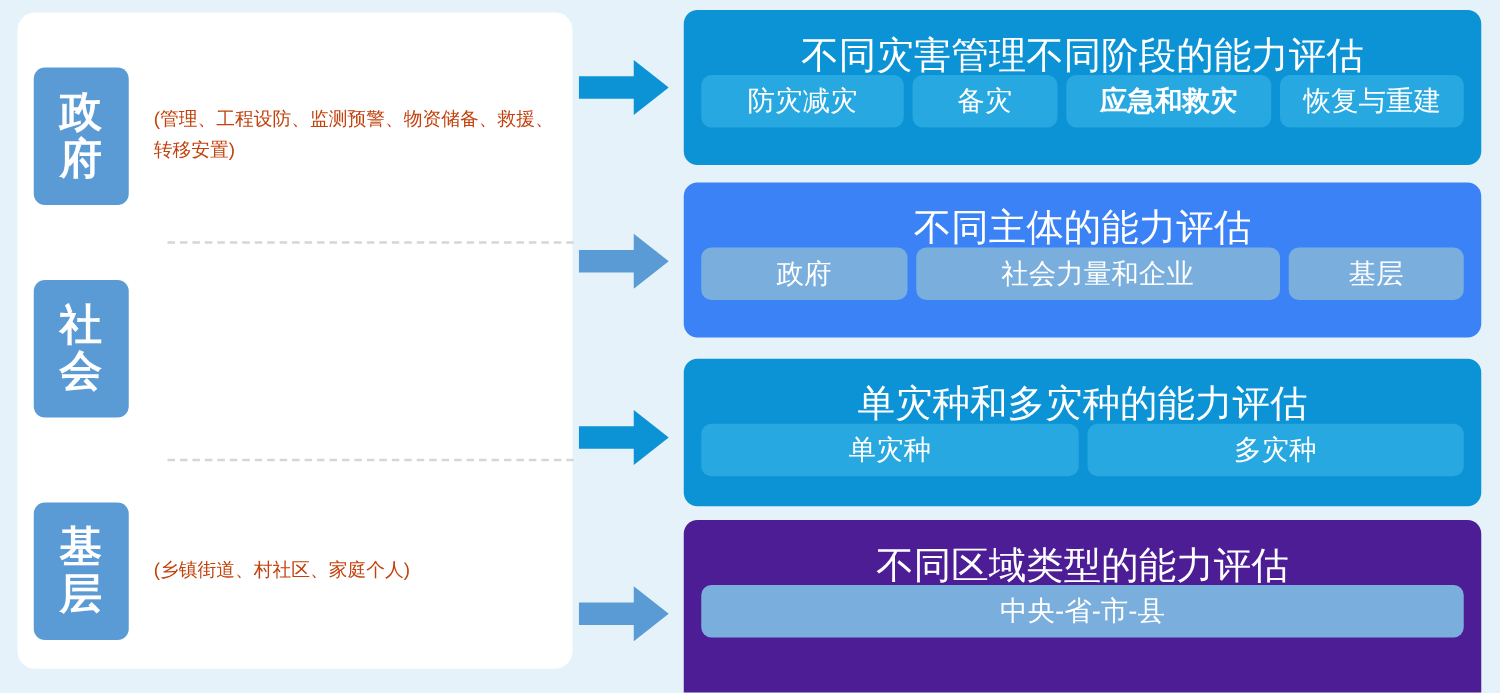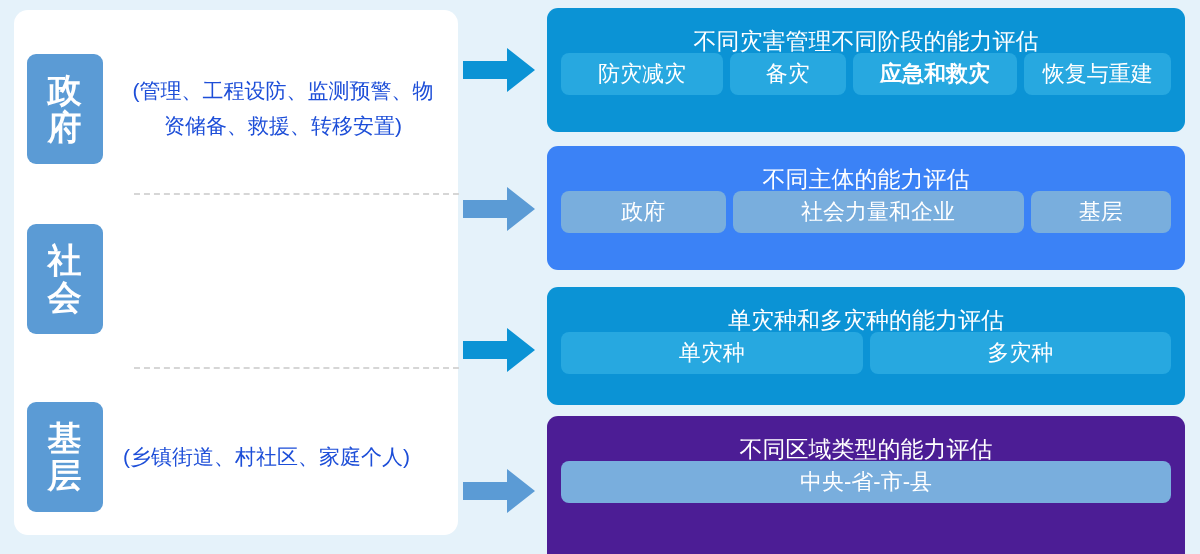--- a/index.html
+++ b/index.html
@@ -55,25 +55,24 @@
     align-items: center;
     justify-content: center;
     margin-left: 13px;
     flex: none;
     letter-spacing: 1px;
   }
   .actor-tile span { display: block; }
 
   .actor-desc {
     margin-left: 20px;
-    font-size: 21px;
-    color: #1d4ed8;
+    font-size: 15px;
+    color: #c2410c;
     line-height: 1.62;
     max-width: 320px;
-    text-align: center;
   }
 
   .divider {
     position: absolute;
     left: 120px;
     width: 325px;
     height: 0;
     border-top: 2px dashed #d6d6d6;
   }
   .divider.d0 { top: 183px; }
@@ -102,21 +101,21 @@
     padding: 0;
   }
   .panel.p0 { top: 8px;   height: 124px; background: #0b93d5; }
   .panel.p1 { top: 146px; height: 124px; background: #3b82f6; }
   .panel.p2 { top: 287px; height: 118px; background: #0b93d5; }
   .panel.p3 { top: 416px; height: 154px; background: #4c1d95; }
 
   .panel-title {
     text-align: center;
     color: #ffffff;
-    font-size: 23px;
+    font-size: 30px;
     line-height: 1;
     padding-top: 22px;
     padding-bottom: 0;
   }
   .chip-row {
     display: flex;
     gap: 7px;
     padding: 0 14px;
     align-items: flex-start;
   }

